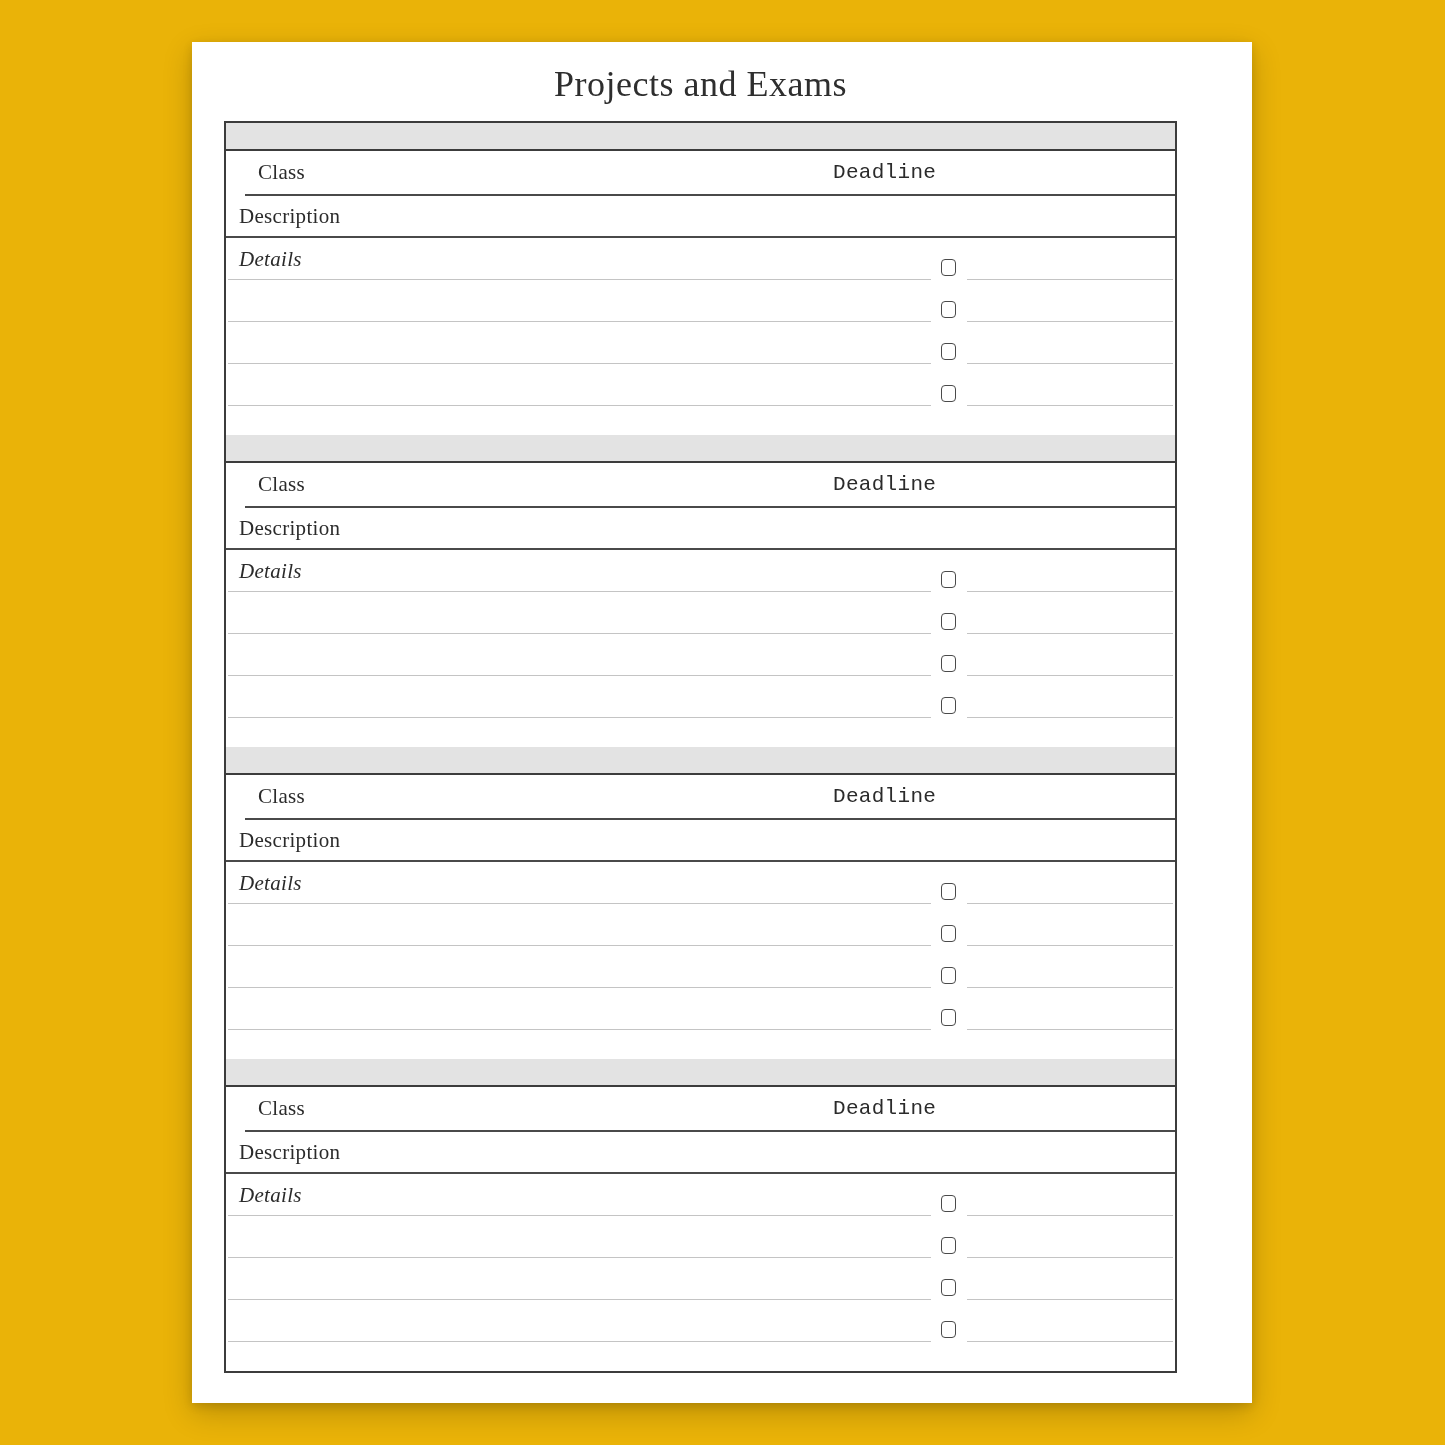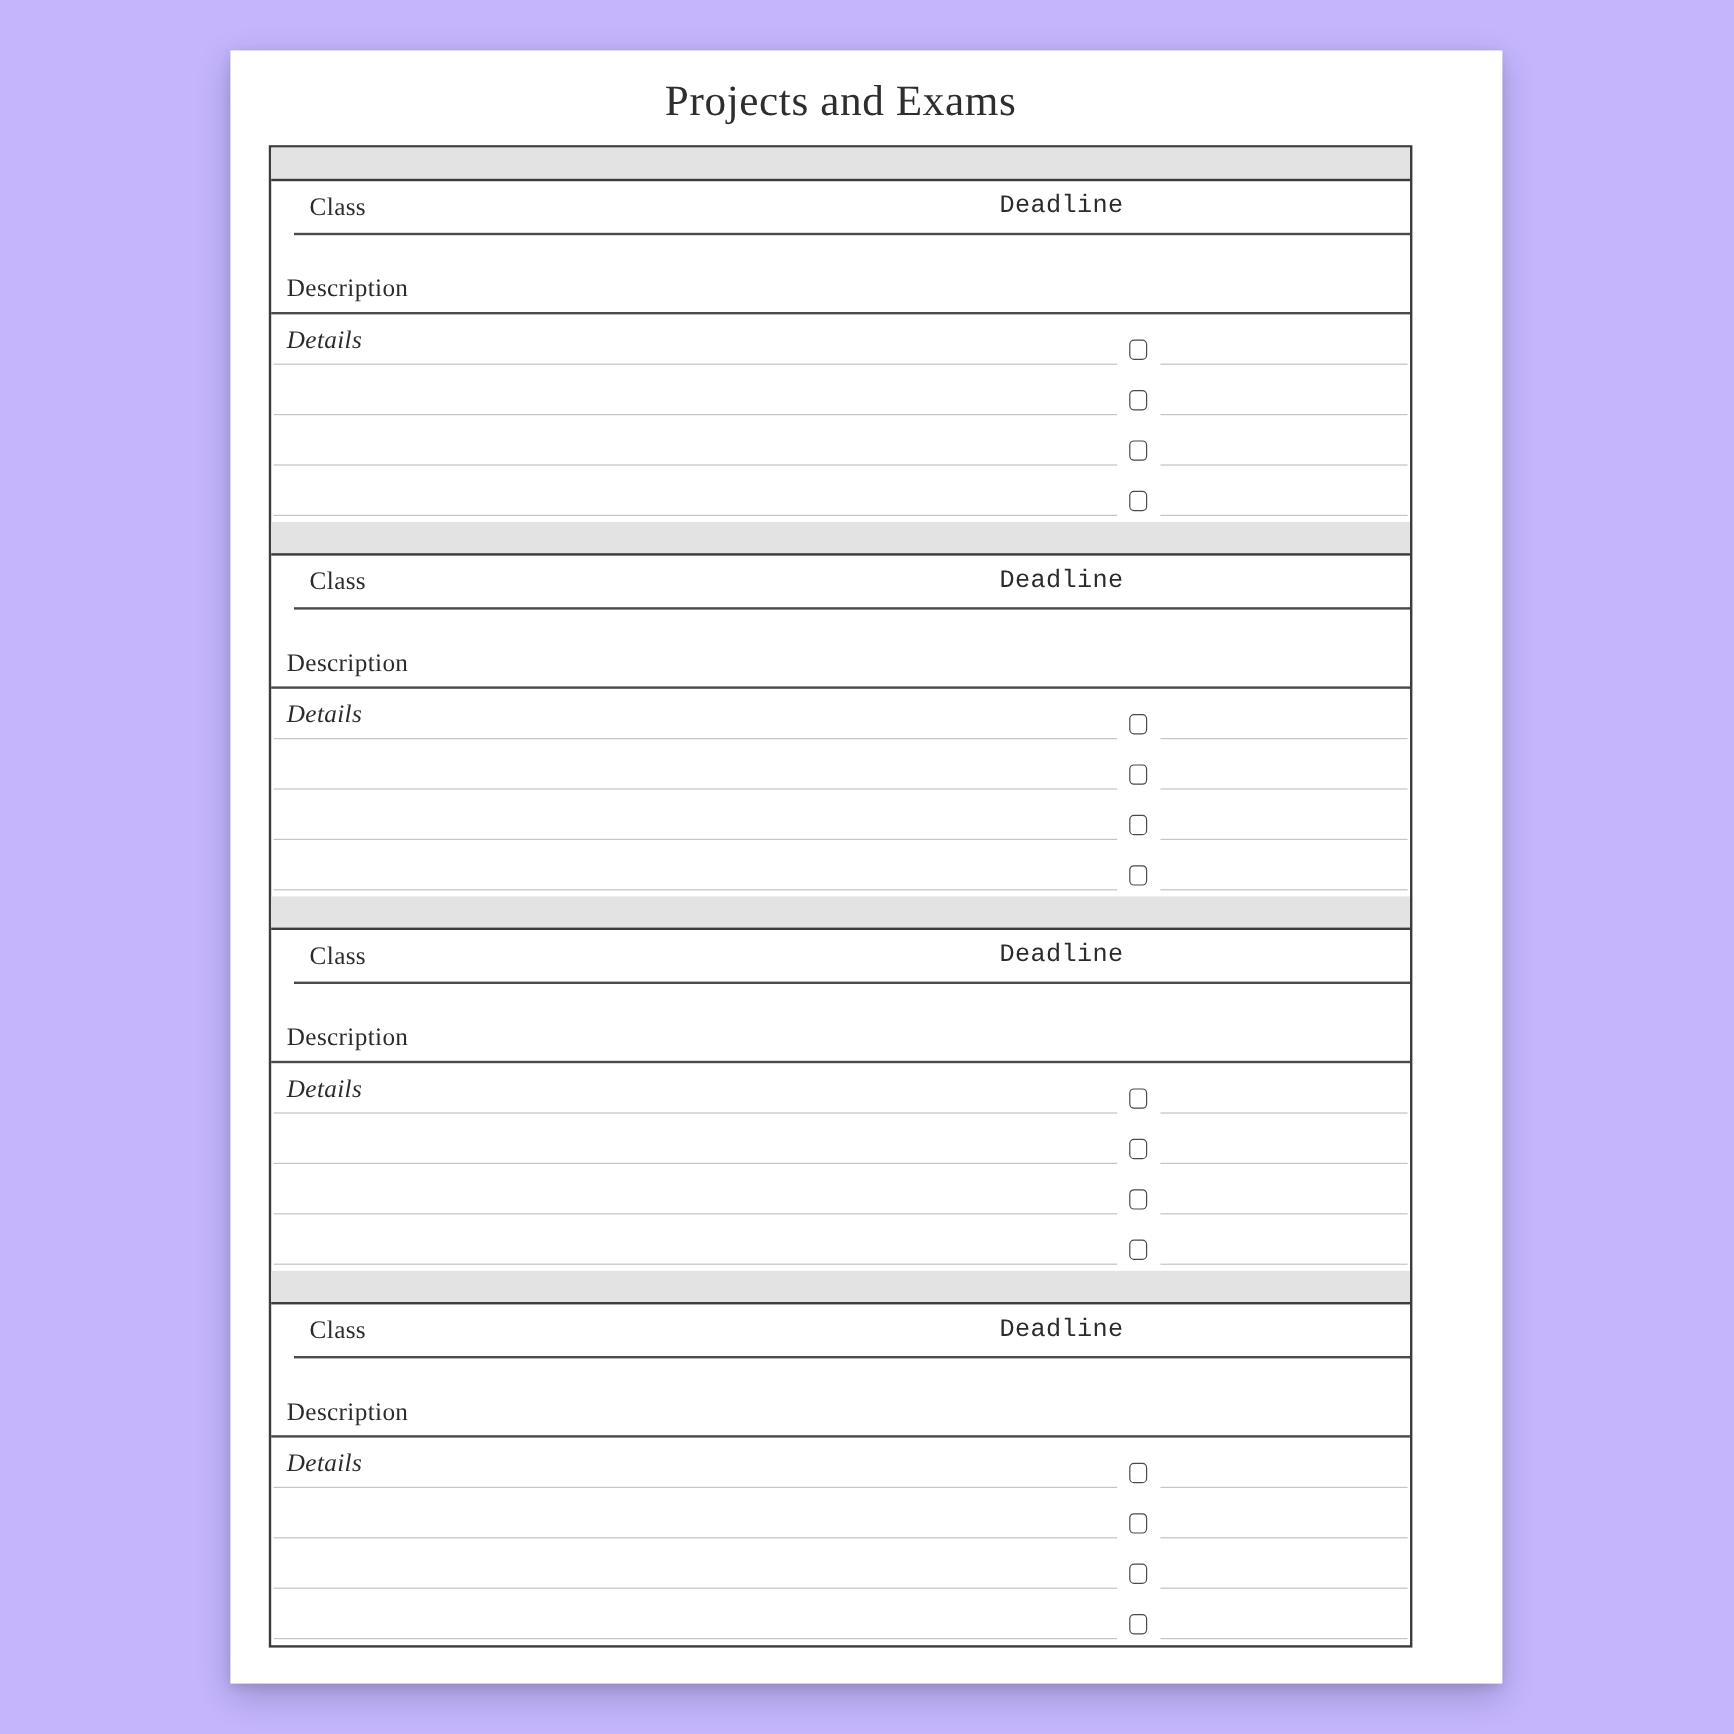--- a/index.html
+++ b/index.html
@@ -6,21 +6,21 @@
   body {
     width: 1445px; height: 1445px;
     background: #e6e6e6;
     font-family: "Liberation Serif", "DejaVu Serif", serif;
     color: #2b2b2b;
     overflow: hidden;
   }
   .canvas {
     position: relative;
     width: 1445px; height: 1445px;
-    background: #c4b5fd;
+    background: #eab308;
   }
   .page {
     position: absolute;
     left: 192px; top: 42px;
     width: 1060px; height: 1361px;
     background: #ffffff;
     box-shadow: 0 10px 28px rgba(0,0,0,0.20), 0 3px 9px rgba(0,0,0,0.12);
   }
   .page-title {
     position: absolute;
@@ -62,21 +62,20 @@
     align-items: center;
     flex: none;
     margin-left: 19px;
   }
   .row-desc {
     height: 40px;
     border-bottom: 2px solid #4a4a4a;
     display: flex;
     align-items: center;
     flex: none;
-    margin-top: 24px;
   }
   .label {
     font-size: 21px;
     letter-spacing: 0.3px;
     color: #2b2b2b;
     padding-left: 13px;
     white-space: nowrap;
   }
   .deadline {
     position: absolute;

